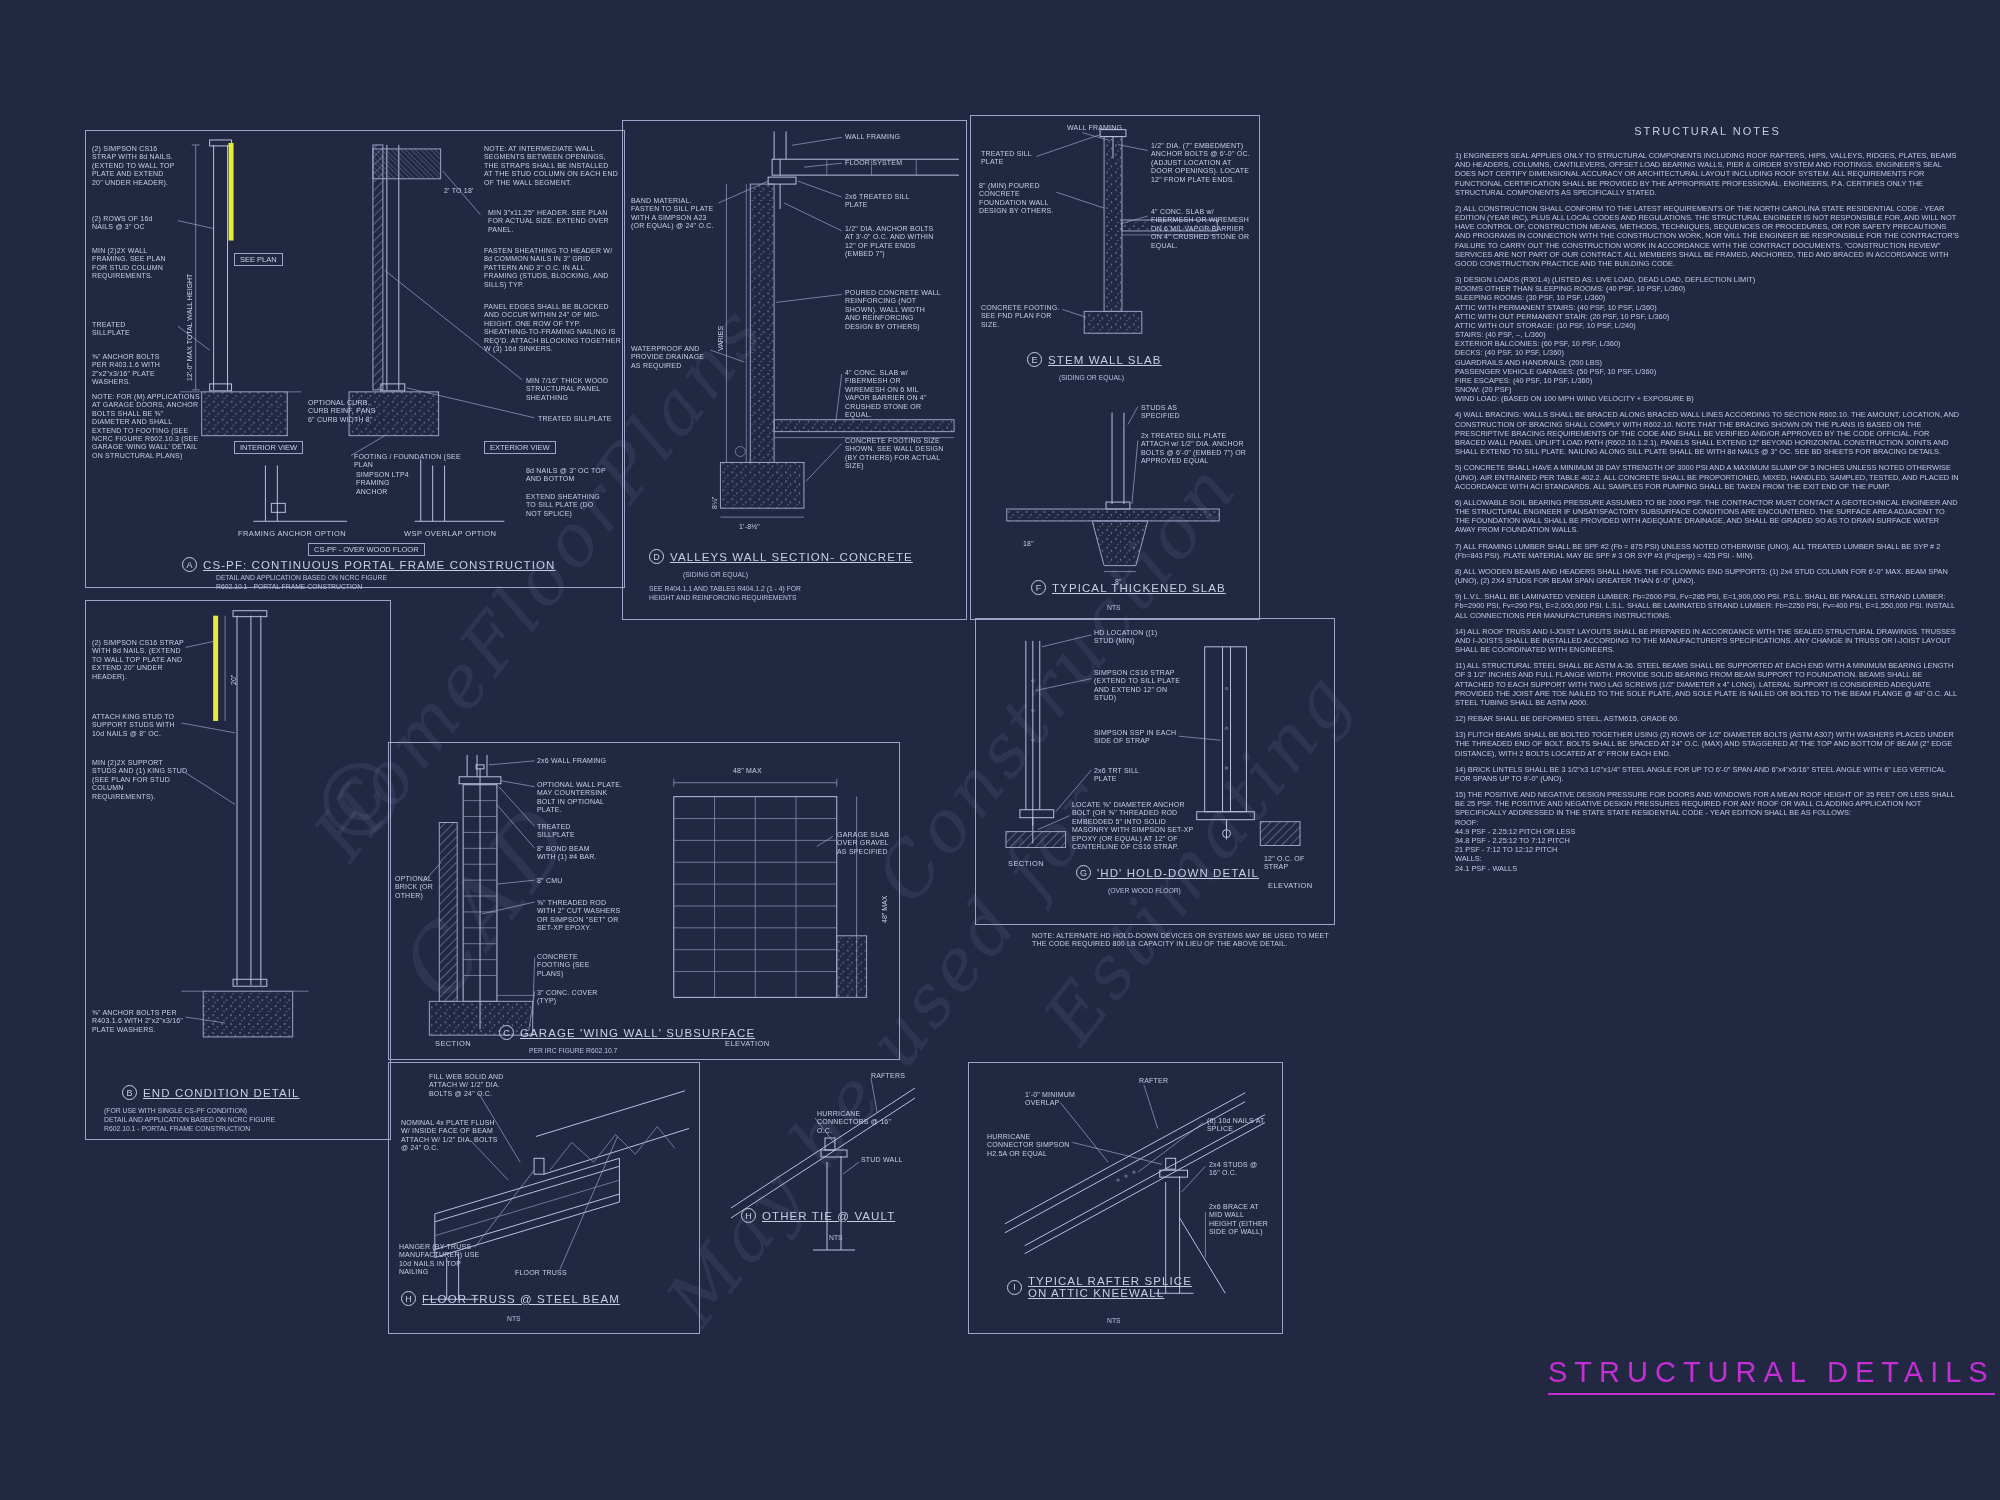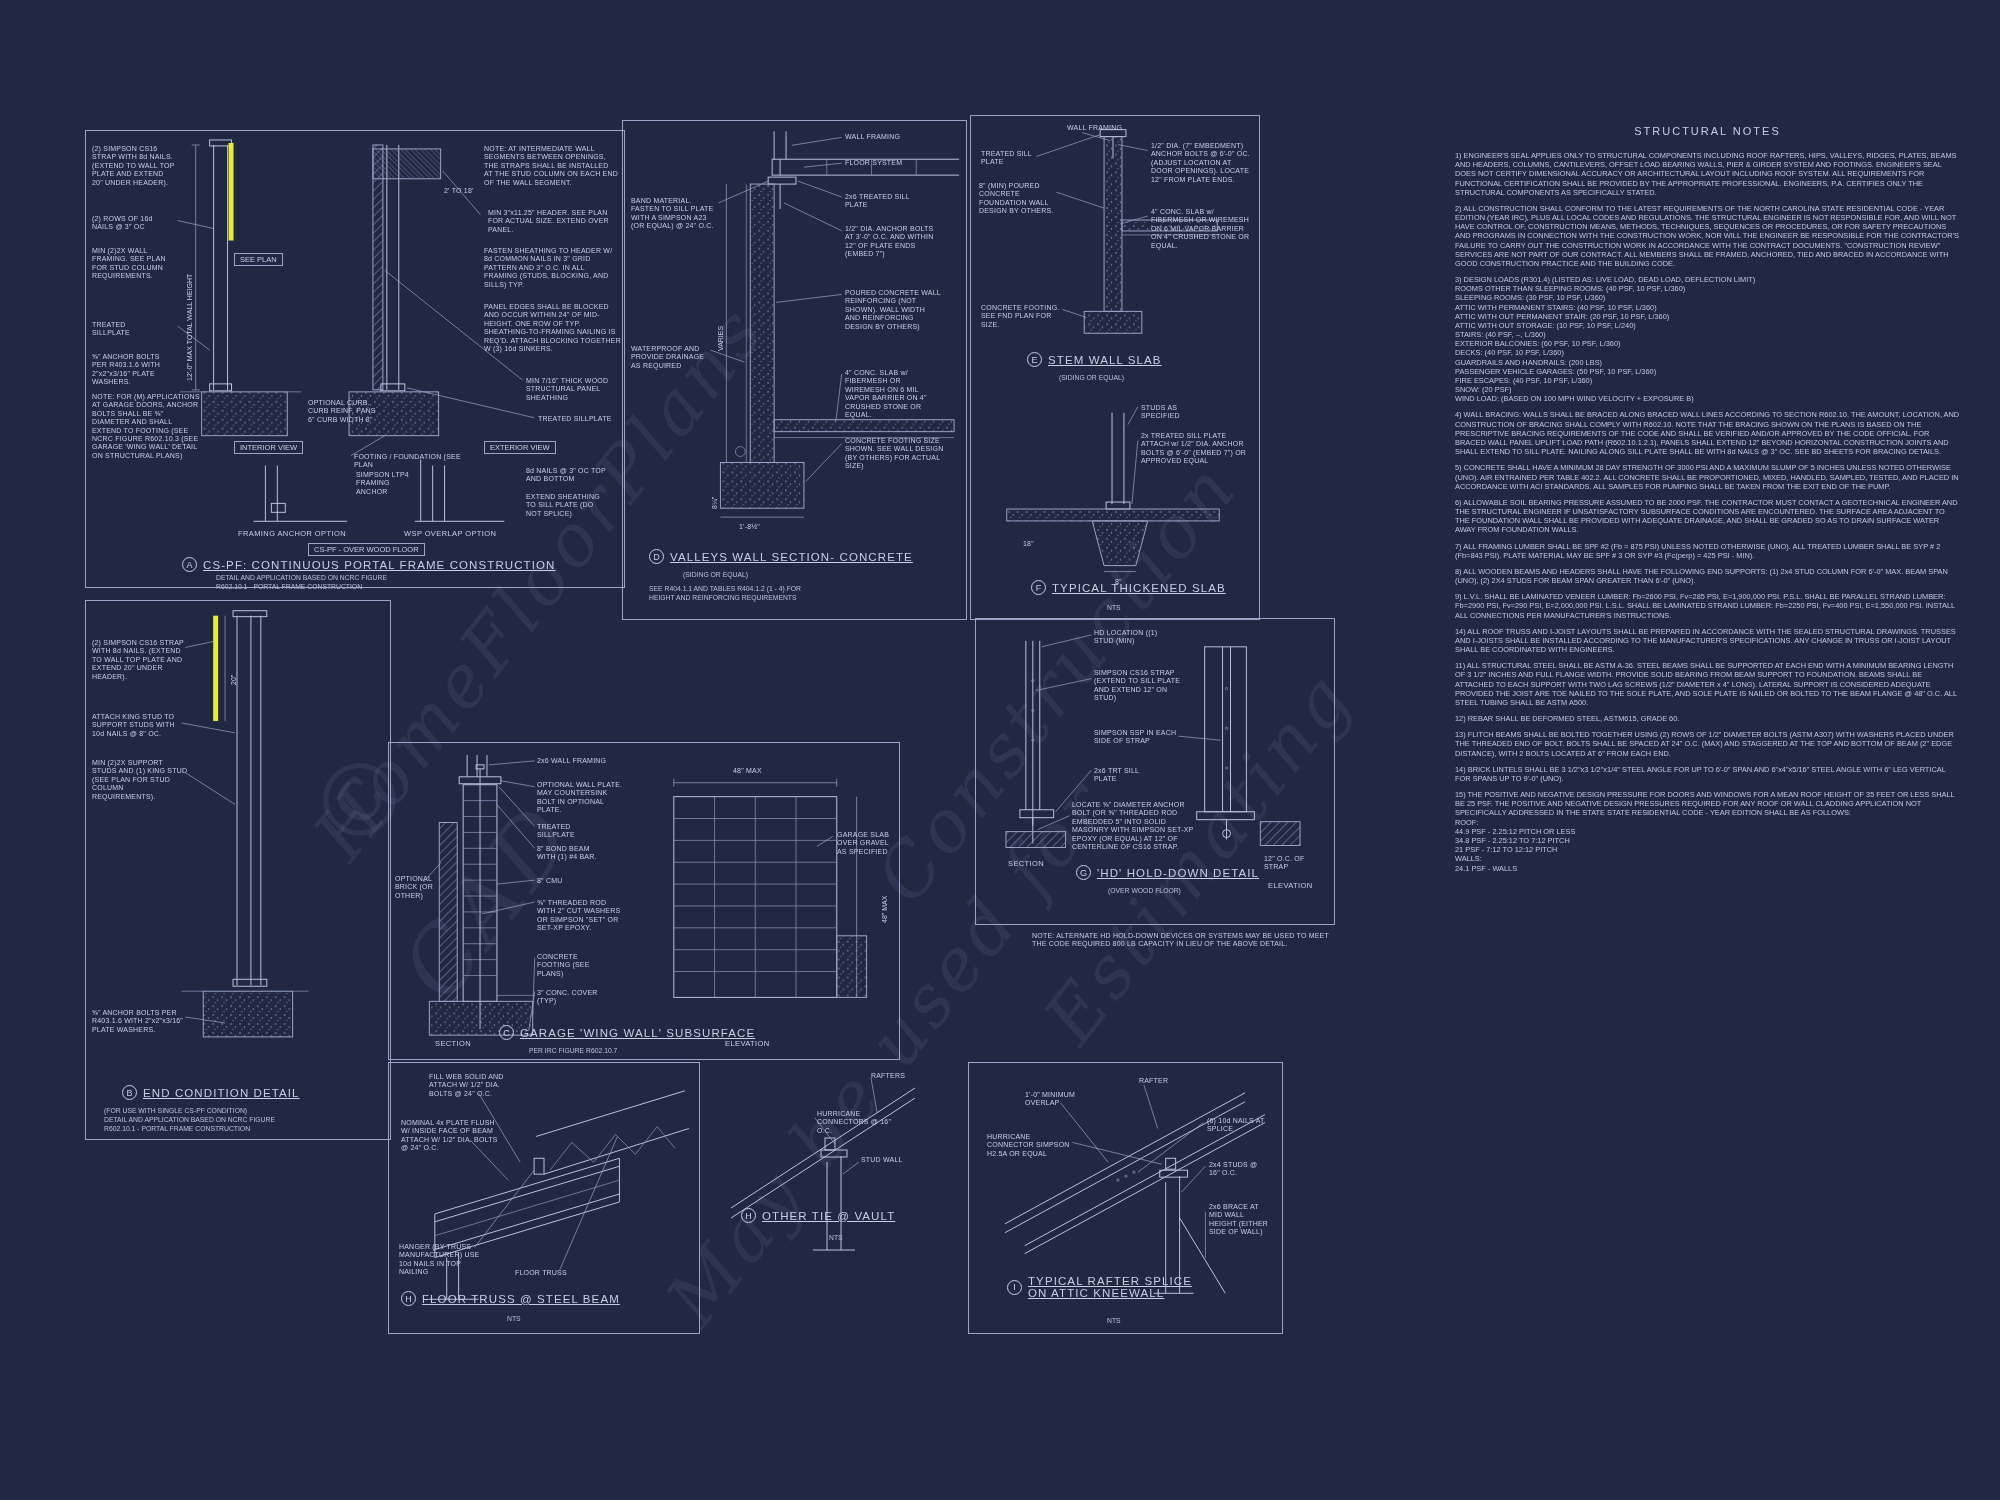--- a/index.html
+++ b/index.html
@@ -491,14 +491,15 @@
     <div class="note-p">14) BRICK LINTELS SHALL BE 3 1/2"x3 1/2"x1/4" STEEL ANGLE FOR UP TO 6'-0" SPAN AND 6"x4"x5/16" STEEL ANGLE WITH 6" LEG VERTICAL FOR SPANS UP TO 9'-0" (UNO).</div>
     <div class="note-p">15) THE POSITIVE AND NEGATIVE DESIGN PRESSURE FOR DOORS AND WINDOWS FOR A MEAN ROOF HEIGHT OF 35 FEET OR LESS SHALL BE 25 PSF. THE POSITIVE AND NEGATIVE DESIGN PRESSURES REQUIRED FOR ANY ROOF OR WALL CLADDING APPLICATION NOT SPECIFICALLY ADDRESSED IN THE STATE STATE RESIDENTIAL CODE - YEAR EDITION SHALL BE AS FOLLOWS:
 ROOF:
 44.9 PSF - 2.25:12 PITCH OR LESS
 34.8 PSF - 2.25:12 TO 7:12 PITCH
 21 PSF - 7:12 TO 12:12 PITCH
 WALLS:
 24.1 PSF - WALLS</div>
   </div>
 
+  <div class="sheet-title">STRUCTURAL DETAILS</div>
 
 </div>
 
 </body></html>

